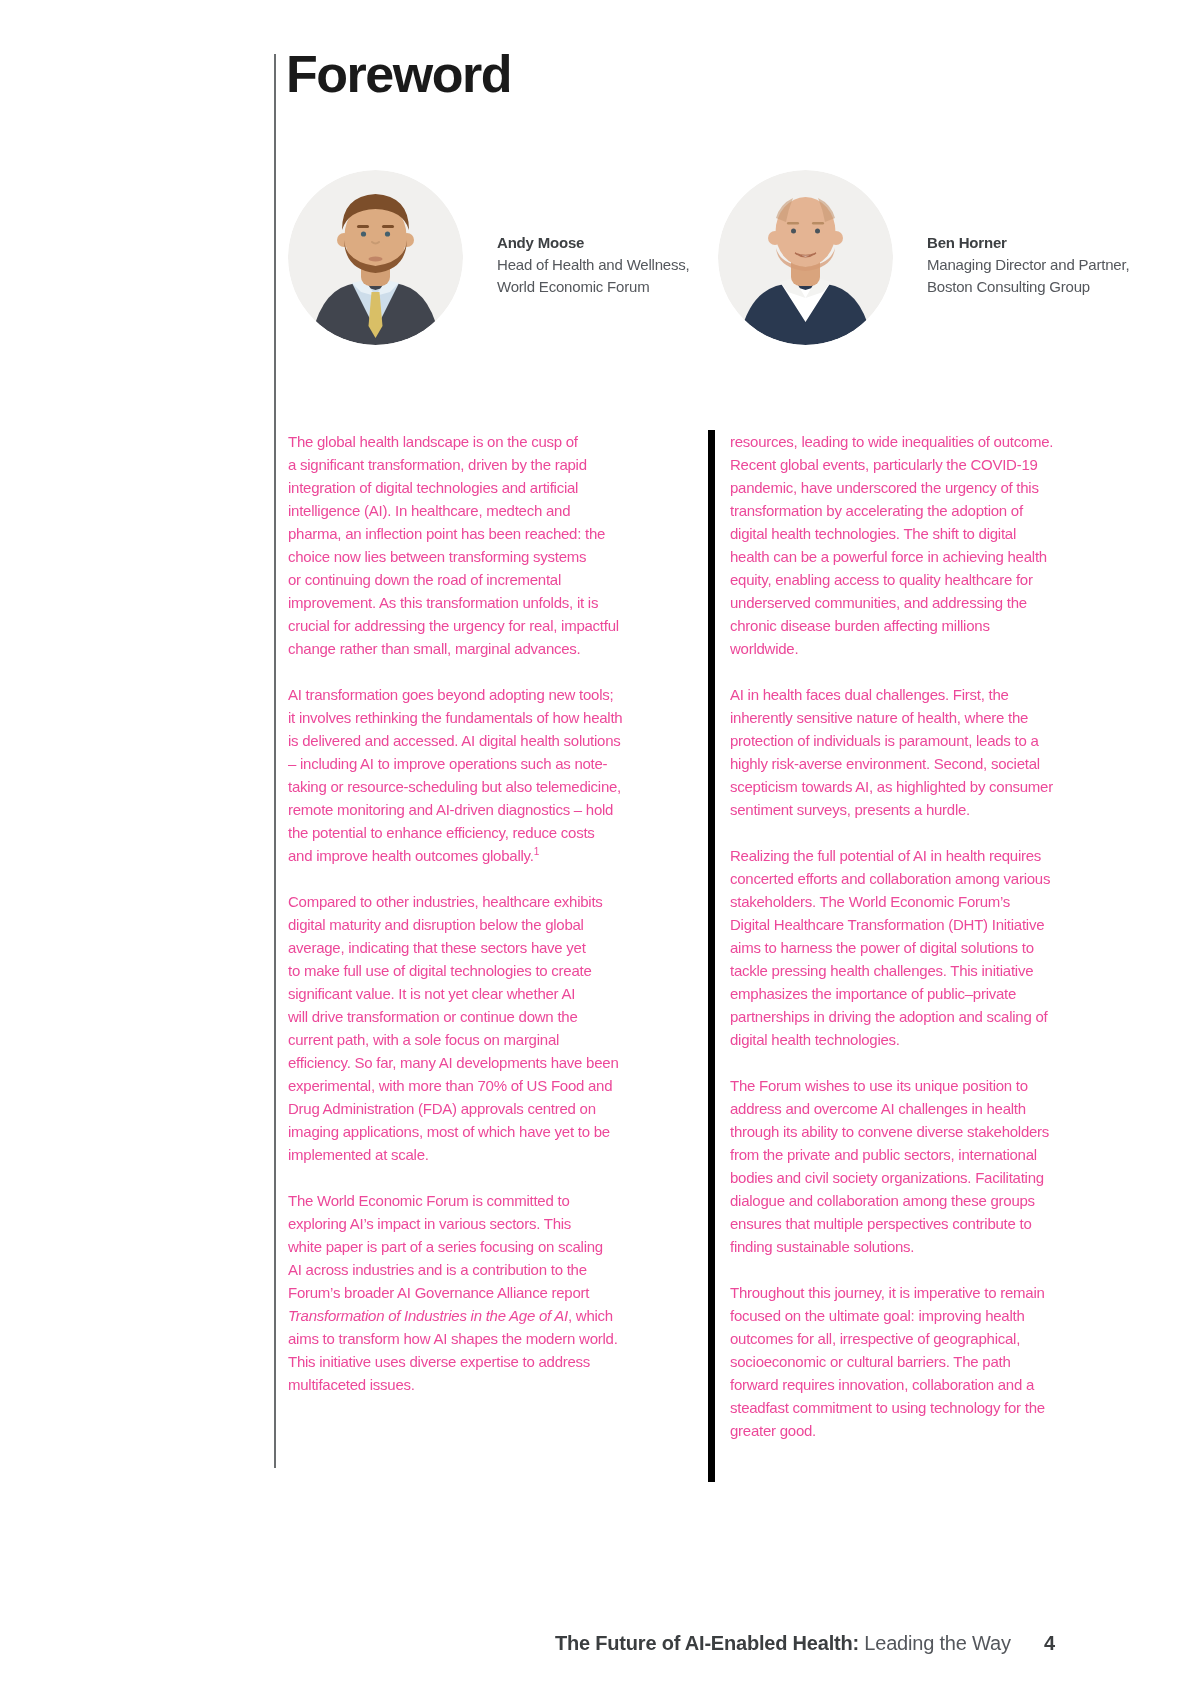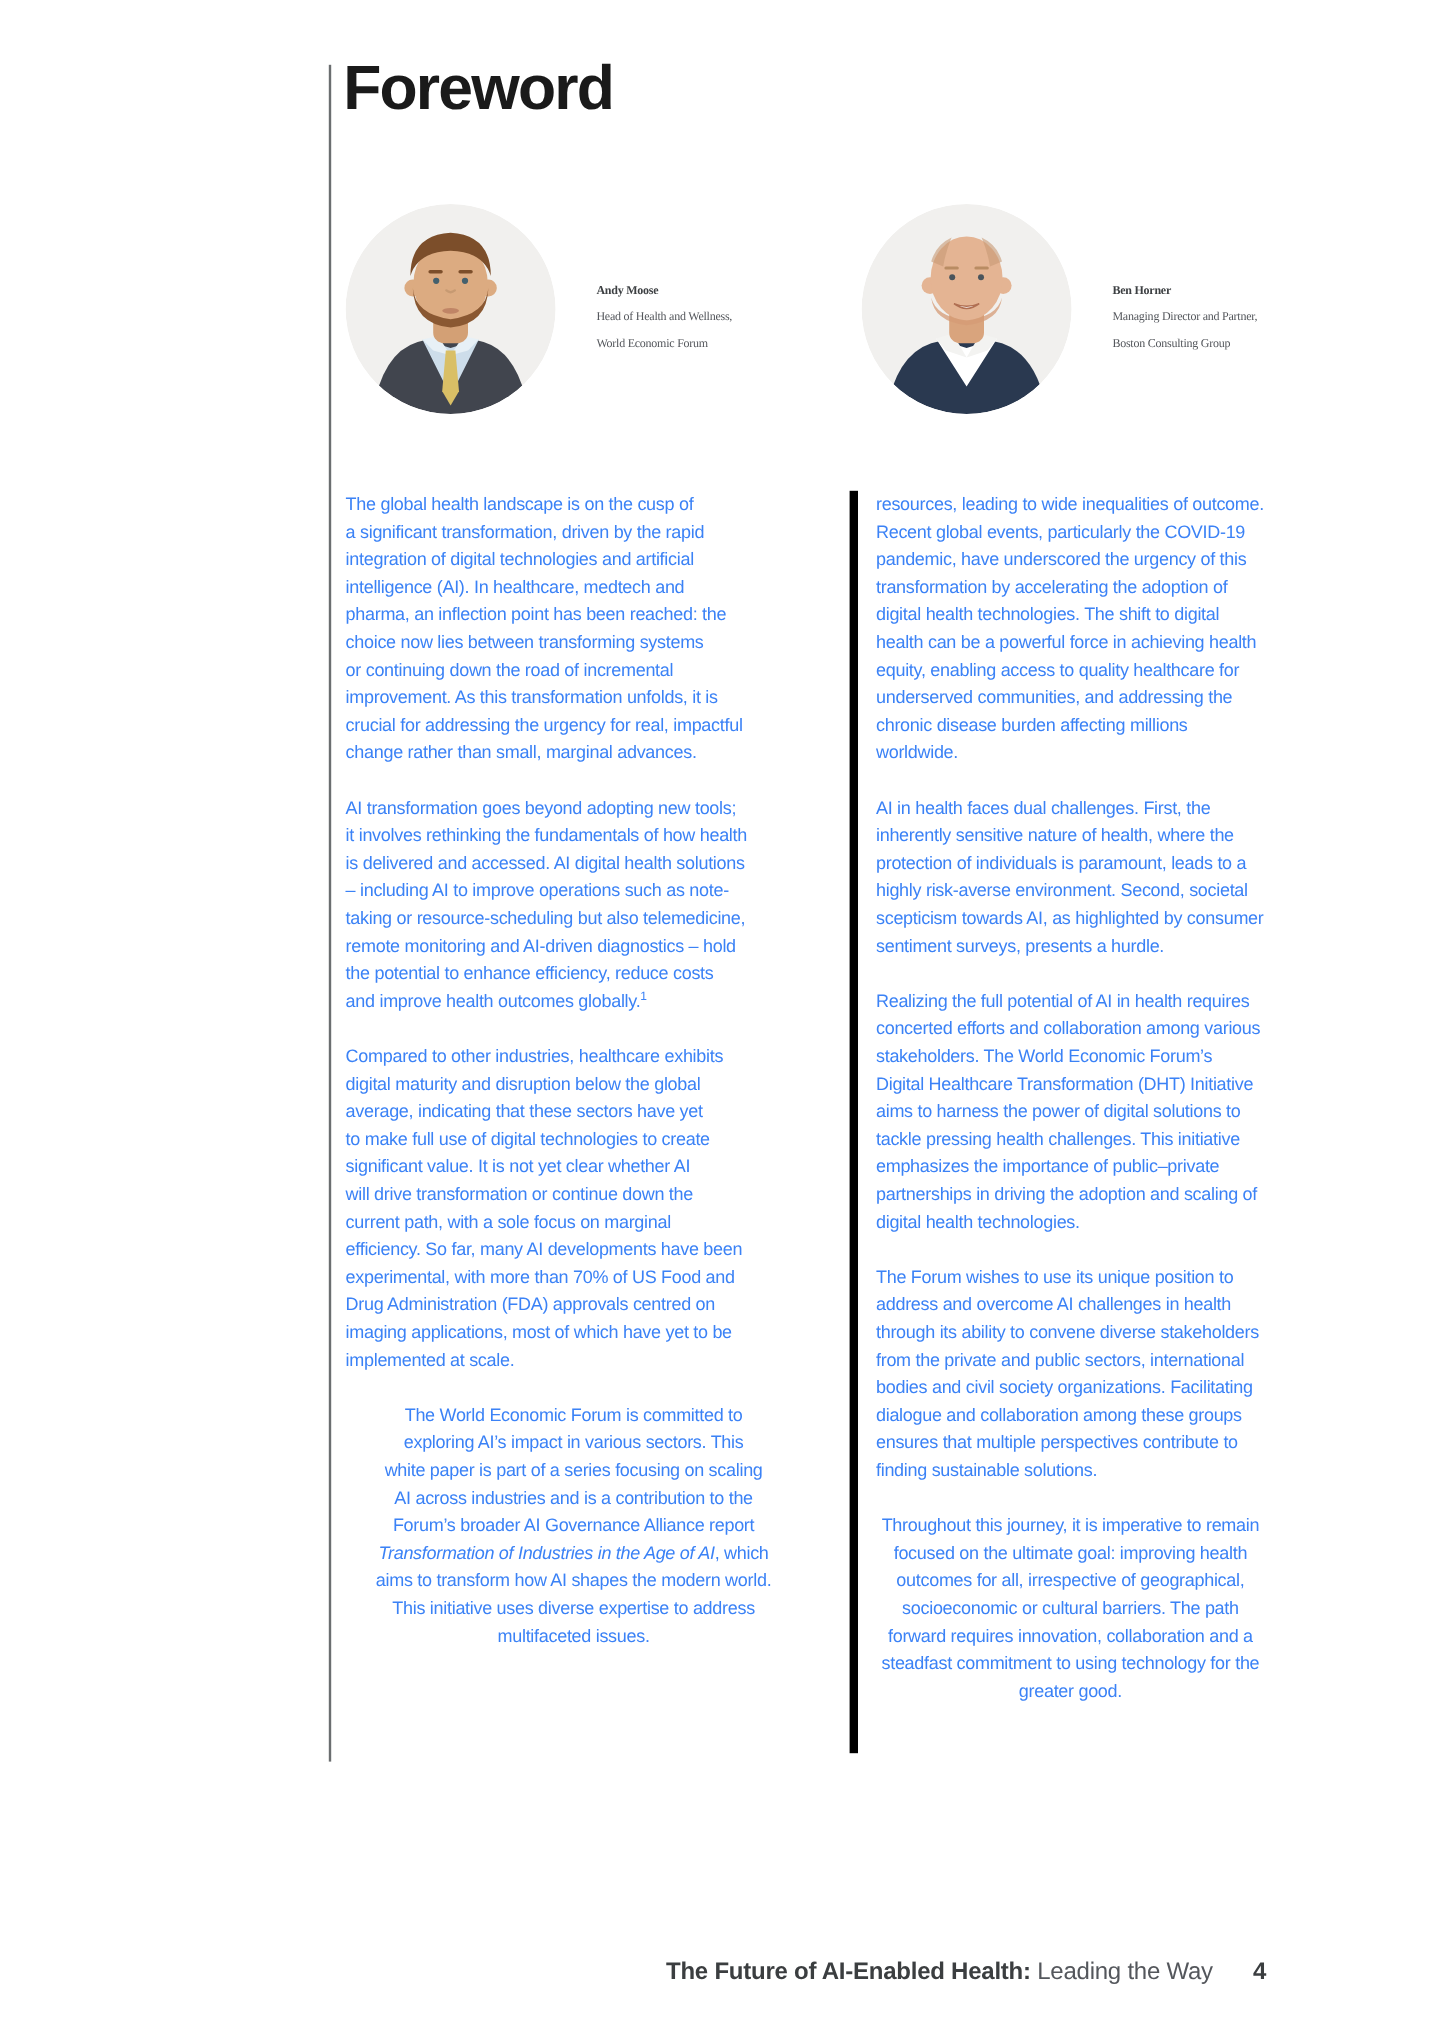--- a/index.html
+++ b/index.html
@@ -38,47 +38,46 @@
     left: 0; top: 0;
     width: 175px; height: 175px;
     border-radius: 50%;
     display: block;
   }
   .caption {
     position: absolute;
     left: 209px;
     top: 62px;
     width: 230px;
-    font-size: 10px;
+    font-size: 15px;
     line-height: 22px;
     letter-spacing: -0.2px;
     color: #54575c;
     white-space: nowrap;
-    font-family: Liberation Serif, serif;
   }
   .caption .name { font-weight: 700; color: #3d4043; }
   .columns {
     position: absolute;
     left: 288px;
     top: 409px;
     width: 767px;
     display: flex;
     align-items: stretch;
   }
-  .col { font-size: 15px; line-height: 23px; letter-spacing: -0.25px; color: #3b82f6; }
+  .col { font-size: 15px; line-height: 23px; letter-spacing: -0.25px; color: #ec4899; margin-top: 21px; }
   .col-left { width: 420px; box-sizing: border-box; padding-right: 40px; }
   .col-right {
     width: 346px;
     box-sizing: border-box;
     border-left: 7px solid #000000;
     padding-left: 15px;
     min-height: 1052px;
   }
   .para { margin: 0 0 23px 0; white-space: pre-line; }
-  .para:last-child { margin-bottom: 0; text-align: center; }
+  .para:last-child { margin-bottom: 0; }
   .para em { font-style: italic; }
   .para sup { font-size: 10px; line-height: 0; }
   .footer {
     position: absolute;
     left: 288px;
     top: 1632px;
     width: 767px;
     text-align: right;
     font-size: 20px;
     letter-spacing: -0.2px;

